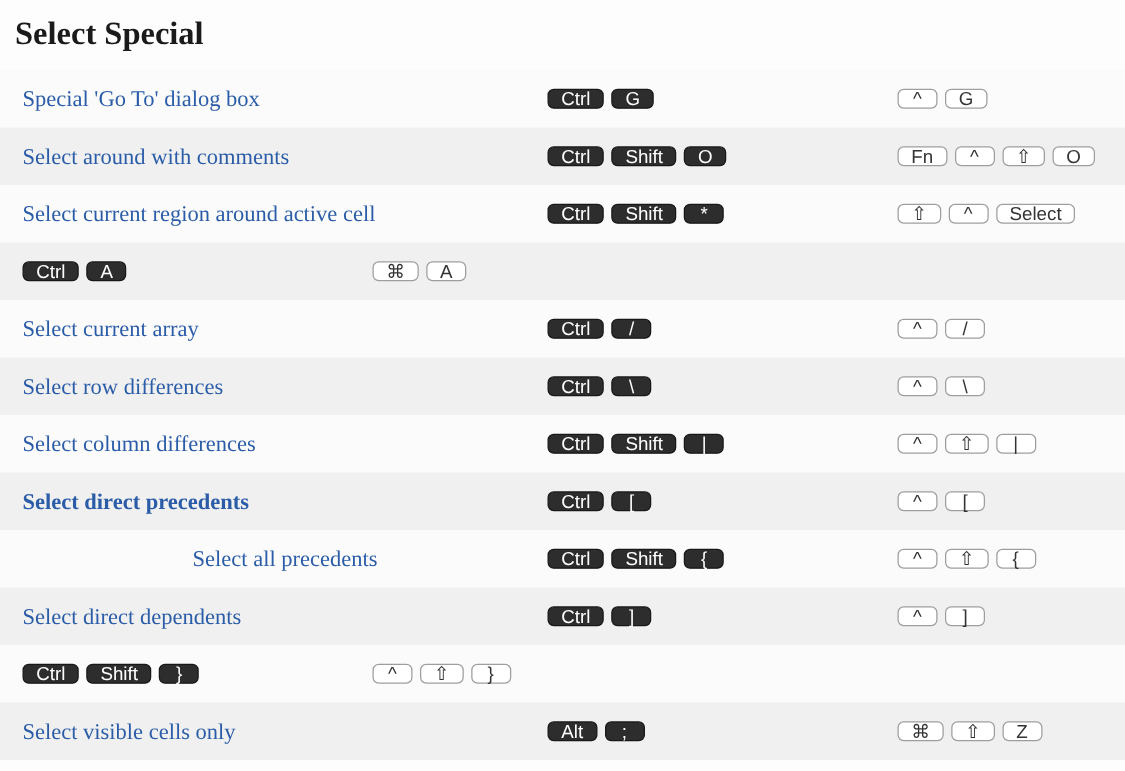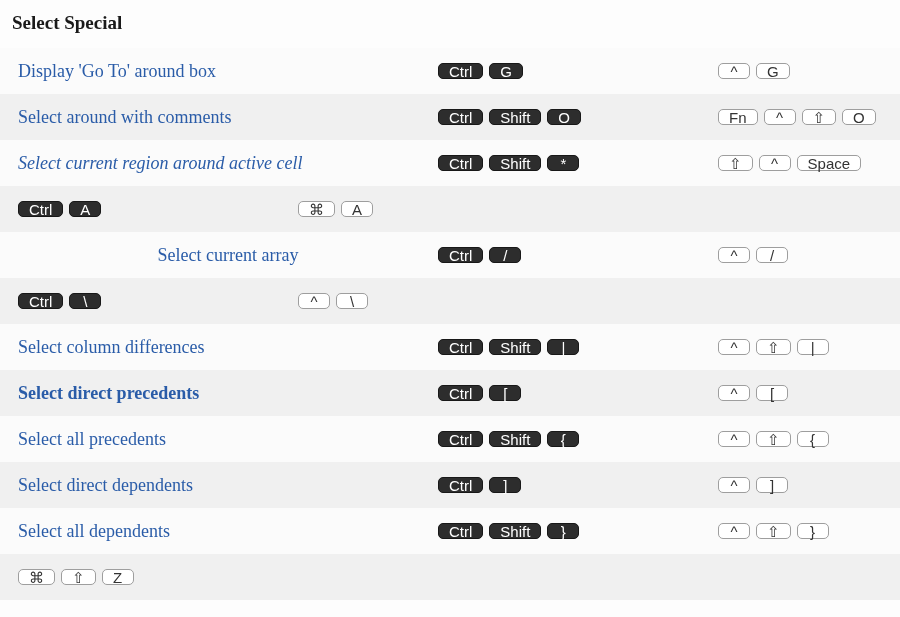--- a/index.html
+++ b/index.html
@@ -8,21 +8,21 @@
     padding: 0;
     width: 900px;
     font-family: Georgia, "Times New Roman", serif;
     background: #fdfdfd;
     color: #222;
   }
   .wrap { width: 900px; padding: 4px 0 0 0; }
   h2 {
     font-family: Georgia, serif;
     font-weight: 700;
-    font-size: 19px;
+    font-size: 26px;
     margin: 8px 0 14px 12px;
     color: #1a1a1a;
   }
   .row {
     display: flex;
     align-items: center;
     min-height: 46px;
     padding: 6px 8px 6px 18px;
   }
   .row:nth-child(even){ background:#f0f0f0; }
@@ -59,21 +59,21 @@
   }
 </style>
 </head>
 <body>
 <div class="wrap">
 
 <h2>Select Special</h2>
 
 <div id="table">
       <div class="row">
-        <a class="name" href="#" style="text-decoration: none;">Display 'Go To' around box</a>
+        <a class="name" href="#" style="text-decoration: none;">Special 'Go To' dialog box</a>
         <div class="keys-win">
           <span class="key dark">Ctrl</span>
           <span class="key dark">G</span>
         </div>
         <div class="keys-mac">
           <span class="key light">^</span>
           <span class="key light">G</span>
         </div>
       </div>
       <div class="row">
@@ -84,54 +84,55 @@
           <span class="key dark">O</span>
         </div>
         <div class="keys-mac">
           <span class="key light">Fn</span>
           <span class="key light">^</span>
           <span class="key light">⇧</span>
           <span class="key light">O</span>
         </div>
       </div>
       <div class="row">
-        <a class="name" href="#" style="text-decoration: none; font-style: italic;">Select current region around active cell</a>
+        <a class="name" href="#" style="text-decoration: none;">Select current region around active cell</a>
         <div class="keys-win">
           <span class="key dark">Ctrl</span>
           <span class="key dark">Shift</span>
           <span class="key dark">*</span>
         </div>
         <div class="keys-mac">
           <span class="key light">⇧</span>
           <span class="key light">^</span>
-          <span class="key light">Space</span>
+          <span class="key light">Select</span>
         </div>
       </div>
       <div class="row">
         <div class="keys-win">
           <span class="key dark">Ctrl</span>
           <span class="key dark">A</span>
         </div>
         <div class="keys-mac">
           <span class="key light">⌘</span>
           <span class="key light">A</span>
         </div>
       </div>
       <div class="row">
-        <a class="name" href="#" style="text-decoration: none; text-align: center;">Select current array</a>
+        <a class="name" href="#" style="text-decoration: none;">Select current array</a>
         <div class="keys-win">
           <span class="key dark">Ctrl</span>
           <span class="key dark">/</span>
         </div>
         <div class="keys-mac">
           <span class="key light">^</span>
           <span class="key light">/</span>
         </div>
       </div>
       <div class="row">
+        <a class="name" href="#" style="text-decoration: none;">Select row differences</a>
         <div class="keys-win">
           <span class="key dark">Ctrl</span>
           <span class="key dark">\</span>
         </div>
         <div class="keys-mac">
           <span class="key light">^</span>
           <span class="key light">\</span>
         </div>
       </div>
       <div class="row">
@@ -152,21 +153,21 @@
         <div class="keys-win">
           <span class="key dark">Ctrl</span>
           <span class="key dark">[</span>
         </div>
         <div class="keys-mac">
           <span class="key light">^</span>
           <span class="key light">[</span>
         </div>
       </div>
       <div class="row">
-        <a class="name" href="#" style="text-decoration: none;">Select all precedents</a>
+        <a class="name" href="#" style="text-decoration: none; text-align: center;">Select all precedents</a>
         <div class="keys-win">
           <span class="key dark">Ctrl</span>
           <span class="key dark">Shift</span>
           <span class="key dark">{</span>
         </div>
         <div class="keys-mac">
           <span class="key light">^</span>
           <span class="key light">⇧</span>
           <span class="key light">{</span>
         </div>
@@ -176,33 +177,37 @@
         <div class="keys-win">
           <span class="key dark">Ctrl</span>
           <span class="key dark">]</span>
         </div>
         <div class="keys-mac">
           <span class="key light">^</span>
           <span class="key light">]</span>
         </div>
       </div>
       <div class="row">
-        <a class="name" href="#" style="text-decoration: none;">Select all dependents</a>
         <div class="keys-win">
           <span class="key dark">Ctrl</span>
           <span class="key dark">Shift</span>
           <span class="key dark">}</span>
         </div>
         <div class="keys-mac">
           <span class="key light">^</span>
           <span class="key light">⇧</span>
           <span class="key light">}</span>
         </div>
       </div>
       <div class="row">
+        <a class="name" href="#" style="text-decoration: none;">Select visible cells only</a>
+        <div class="keys-win">
+          <span class="key dark">Alt</span>
+          <span class="key dark">;</span>
+        </div>
         <div class="keys-mac">
           <span class="key light">⌘</span>
           <span class="key light">⇧</span>
           <span class="key light">Z</span>
         </div>
       </div>
     </div>
 
 </div>
 

